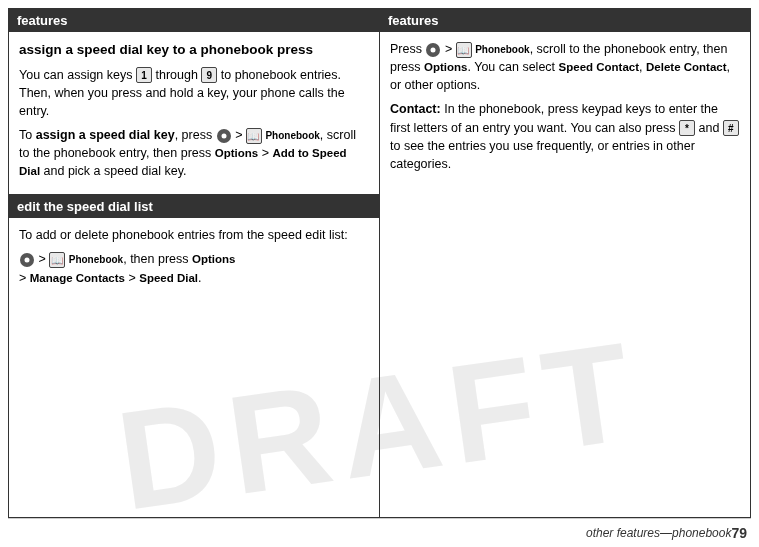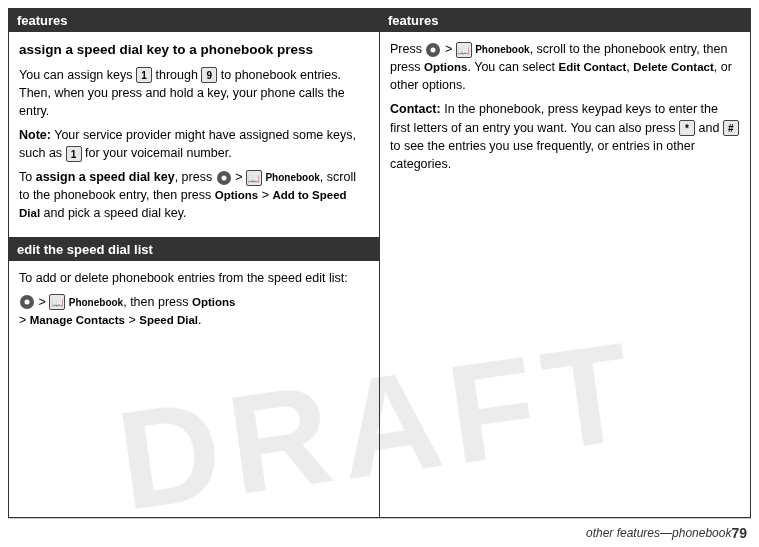--- a/index.html
+++ b/index.html
@@ -199,23 +199,20 @@
       <div class="left-section-1">
         <div class="section-header">features</div>
         <div class="section-body">
           <p>
             <span class="bold-title">assign a speed dial key to a phonebook press</span>
           </p>
           <p>
             You can assign keys <span class="sq-key">1</span> through <span class="sq-key">9</span> to phonebook entries. Then, when you press and hold a key, your phone calls the entry.
           </p>
           <p>
-            <span class="note-label">Note:</span> Your service provider might have assigned some keys, such as <span class="sq-key">1</span> for your voicemail number.
-          </p>
-          <p>
             To <strong>assign a speed dial key</strong>, press <span class="nav-btn"></span>
             &gt; <span class="sq-key">📖</span> <span class="phonebook-ref">Phonebook</span>, scroll to the phonebook entry, then press <span class="option-text">Options</span> &gt; <span class="option-text">Add to Speed Dial</span> and pick a speed dial key.
           </p>
         </div>
       </div>
 
       <div class="left-section-2">
         <div class="section-header">edit the speed dial list</div>
         <div class="section-body">
           <p>
@@ -229,21 +226,21 @@
         </div>
       </div>
 
     </div>
 
     <div class="right-column">
       <div class="section-header">features</div>
       <div class="section-body">
         <p>
           Press <span class="nav-btn"></span>
-          &gt; <span class="sq-key">📖</span> <span class="phonebook-ref">Phonebook</span>, scroll to the phonebook entry, then press <span class="option-text">Options</span>. You can select <span class="option-text">Edit Contact</span>, <span class="option-text">Delete Contact</span>, or other options.
+          &gt; <span class="sq-key">📖</span> <span class="phonebook-ref">Phonebook</span>, scroll to the phonebook entry, then press <span class="option-text">Options</span>. You can select <span class="option-text">Speed Contact</span>, <span class="option-text">Delete Contact</span>, or other options.
         </p>
         <p>
           <strong>Contact:</strong> In the phonebook, press keypad keys to enter the first letters of an entry you want. You can also press <span class="sq-key">*</span> and <span class="sq-key">#</span> to see the entries you use frequently, or entries in other categories.
         </p>
       </div>
     </div>
 
   </div>
 
   <hr class="footer-divider">

